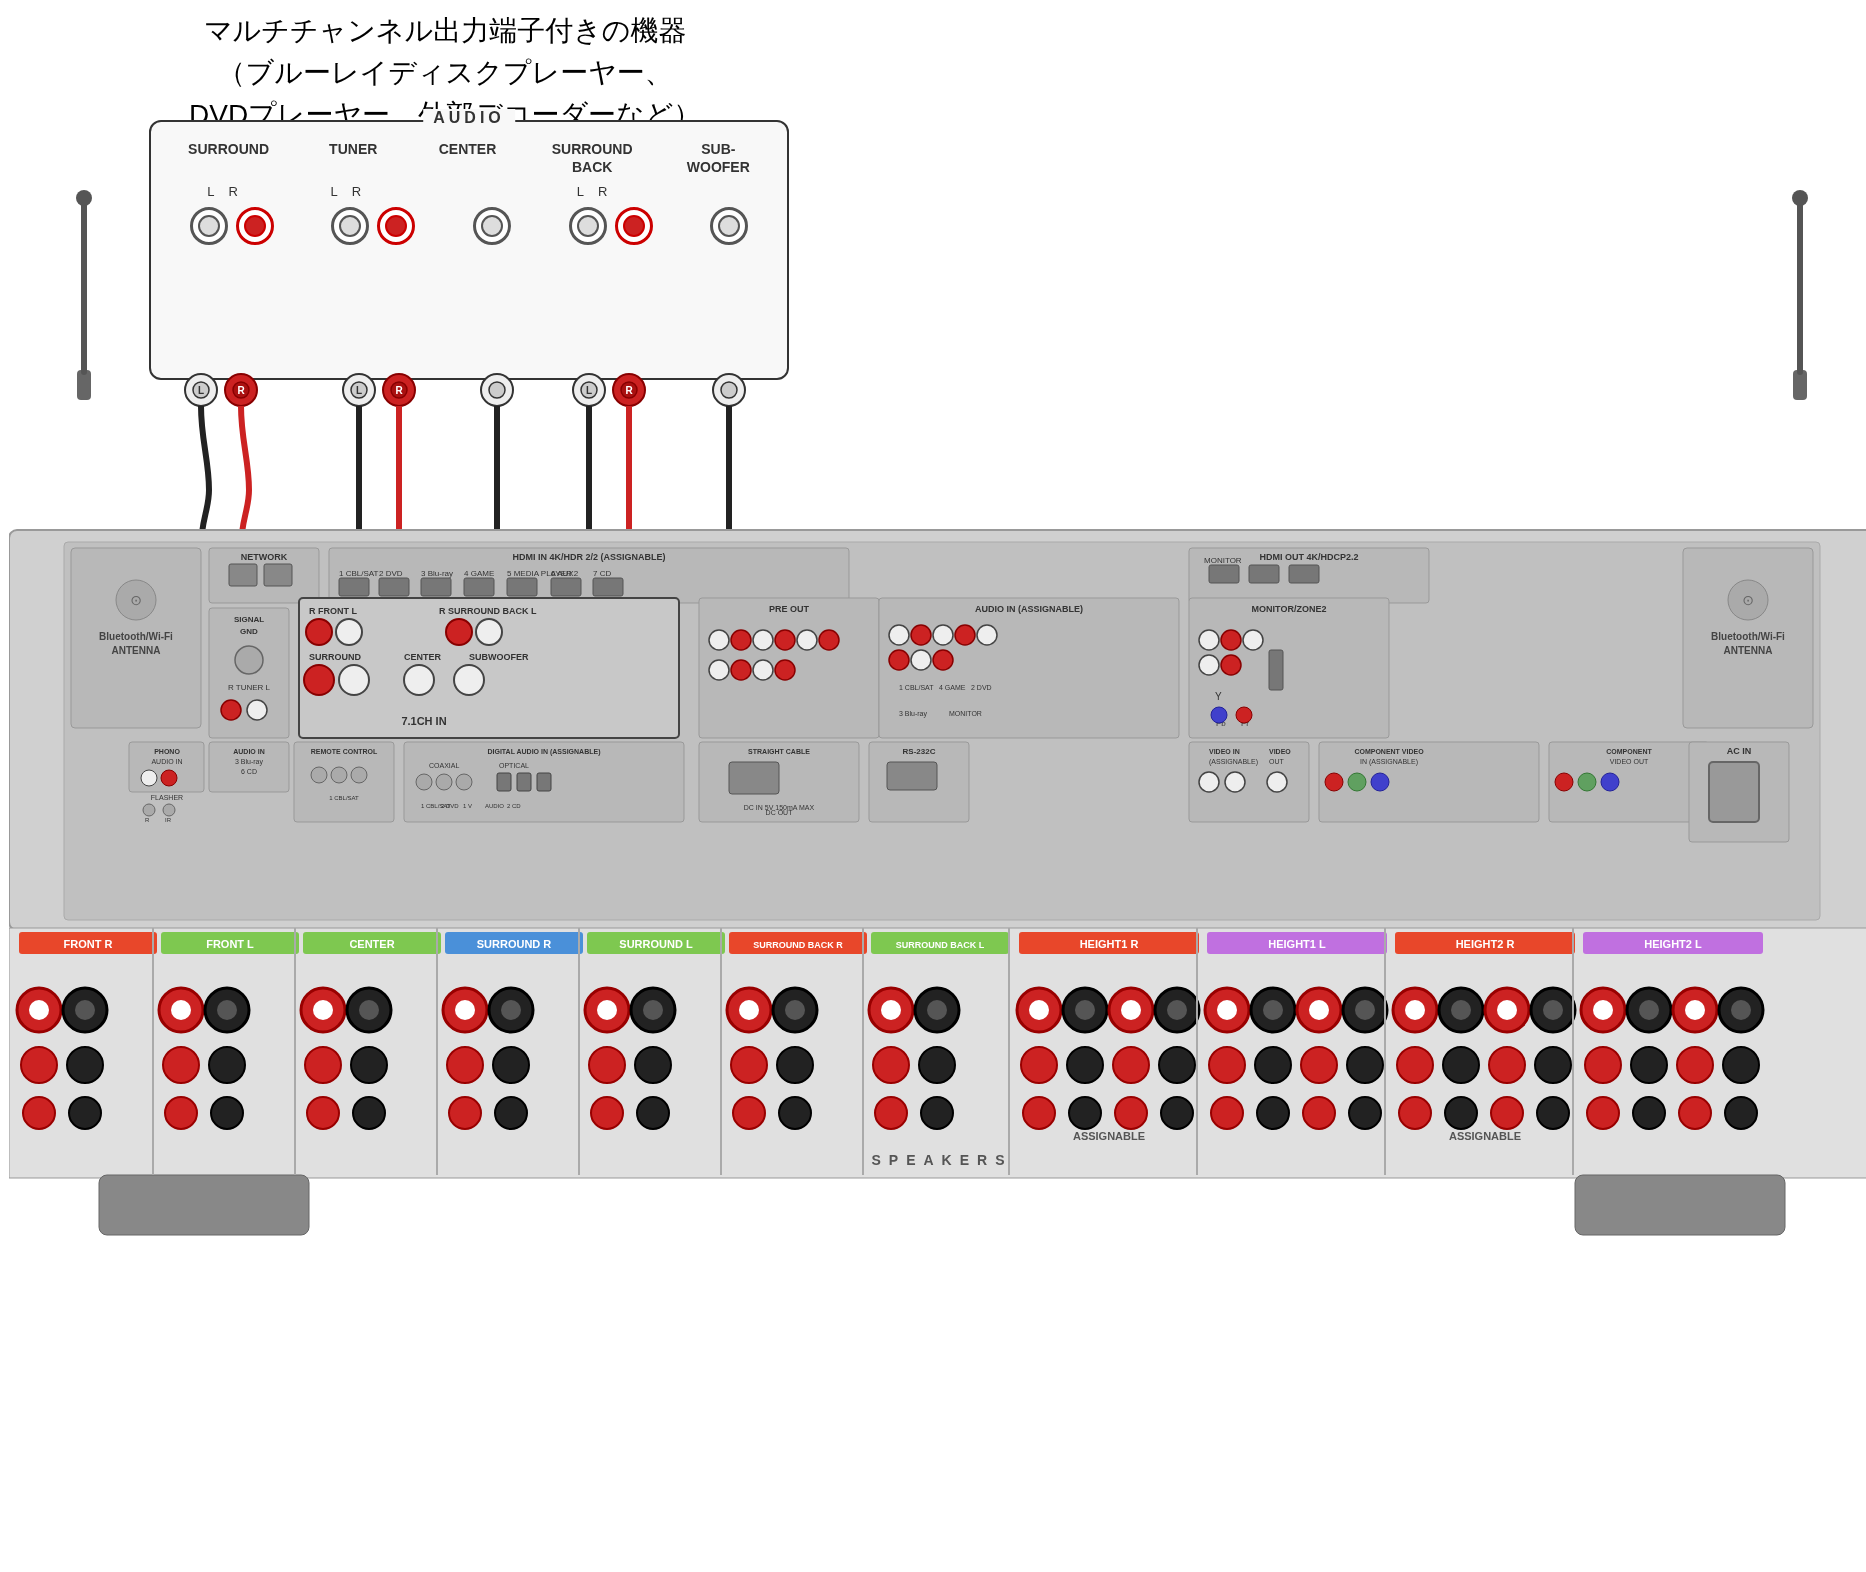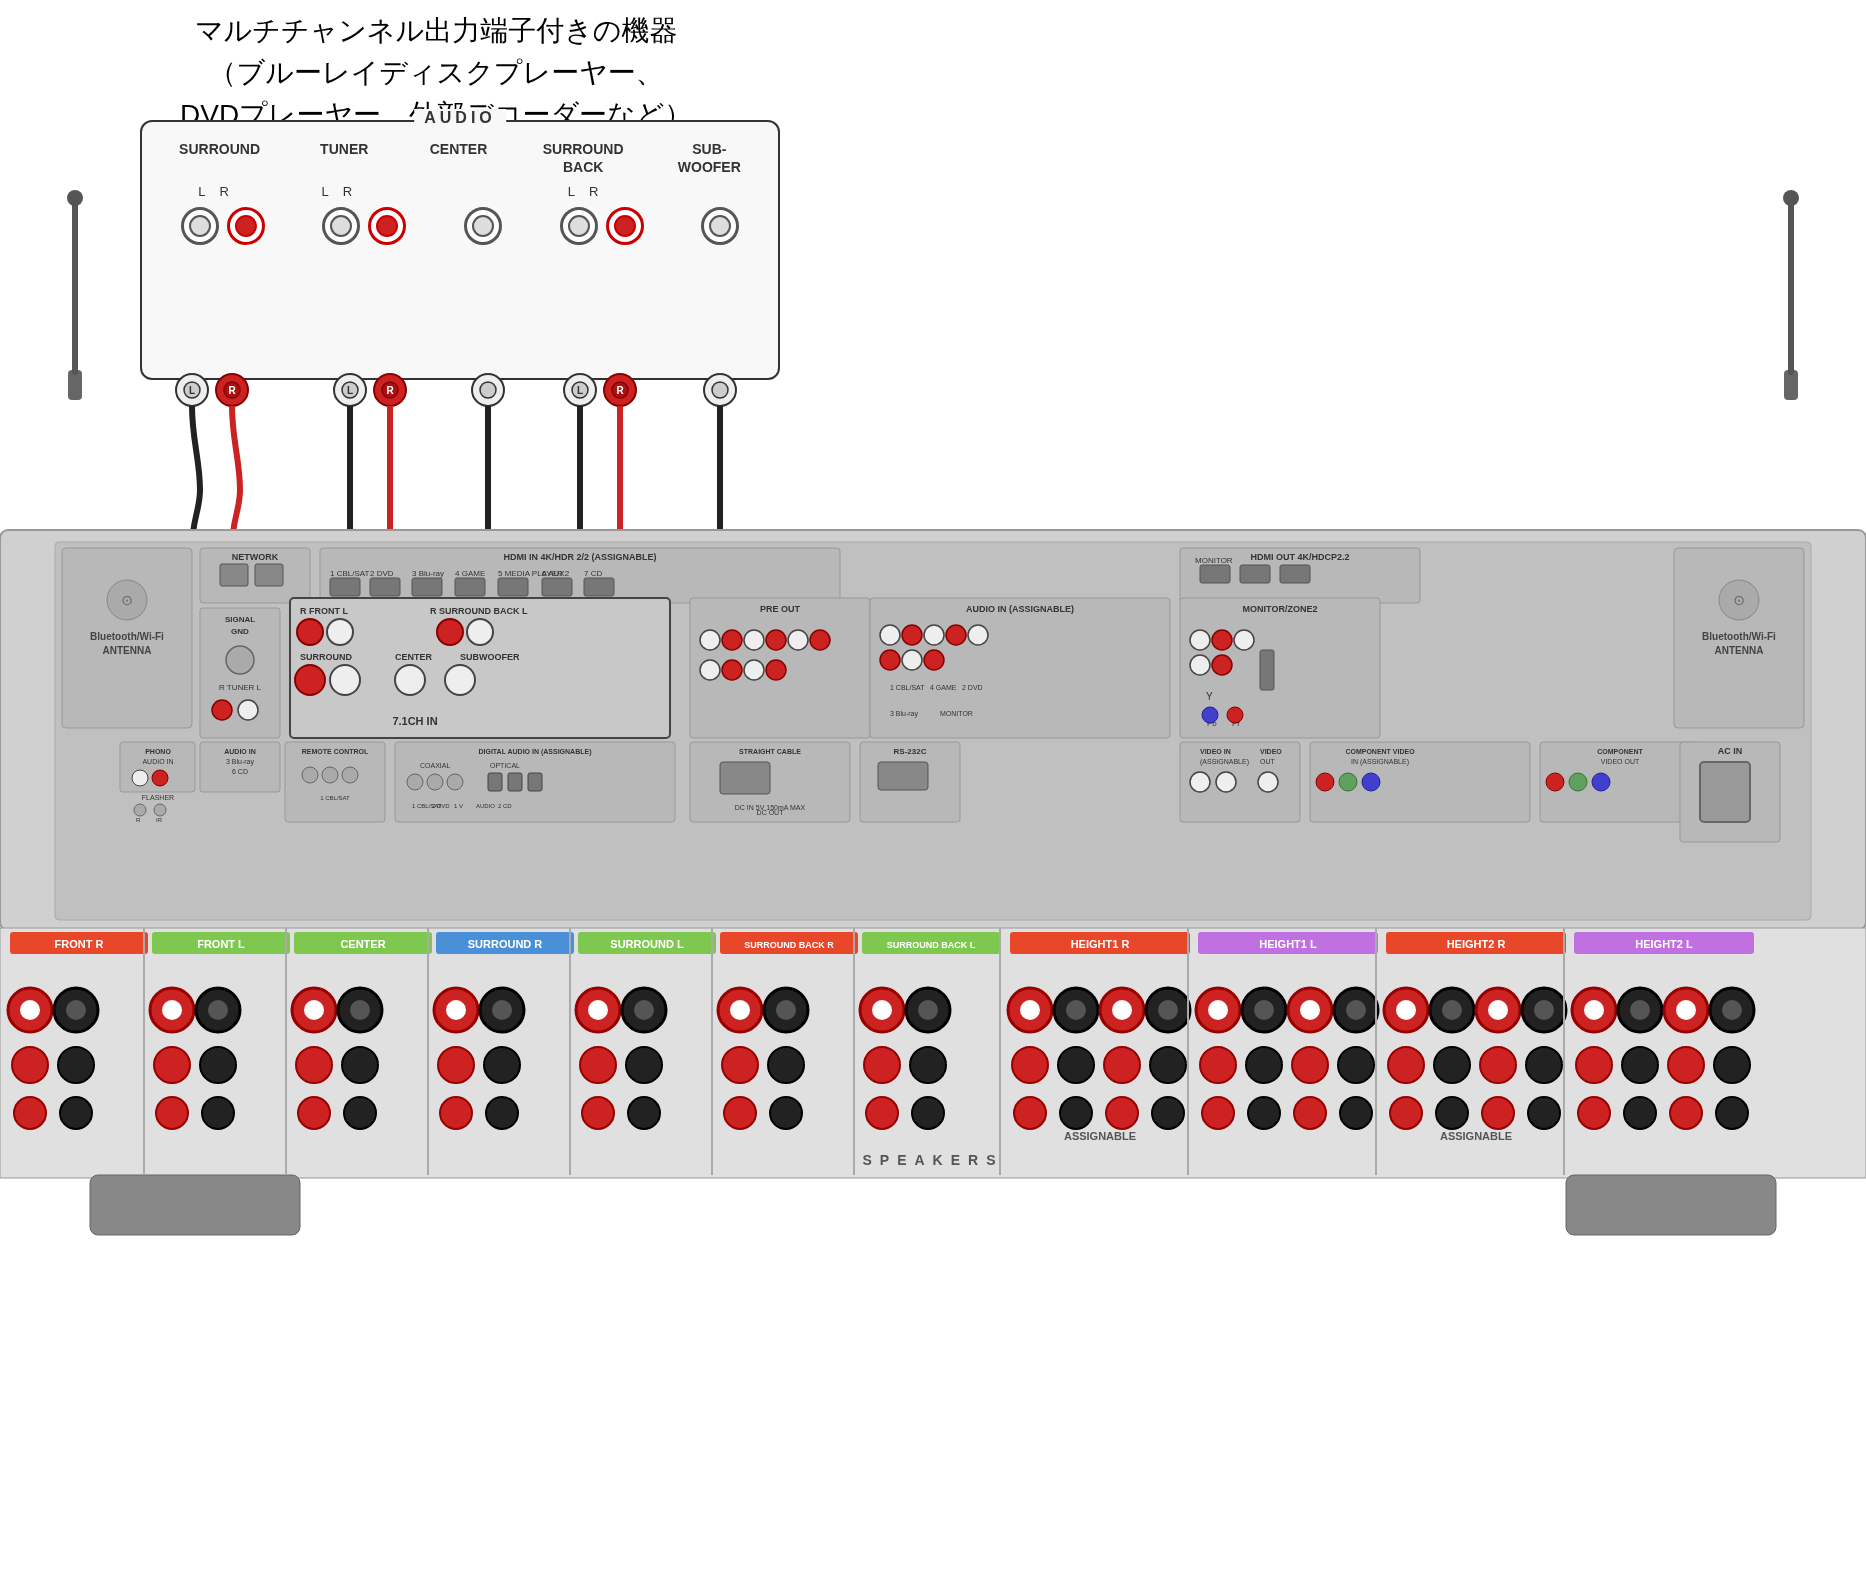--- a/index.html
+++ b/index.html
@@ -11,20 +11,21 @@
       position: relative;
       overflow: hidden;
     }
 
     
     .main-container {
       width: 1594px;
       height: 1572px;
       position: relative;
       background: #fff;
+      margin-left: 9px;
     }
 
     
     .title-area {
       position: absolute;
       top: 10px;
       left: 180px;
       text-align: center;
       font-size: 26px;
       line-height: 1.5;

